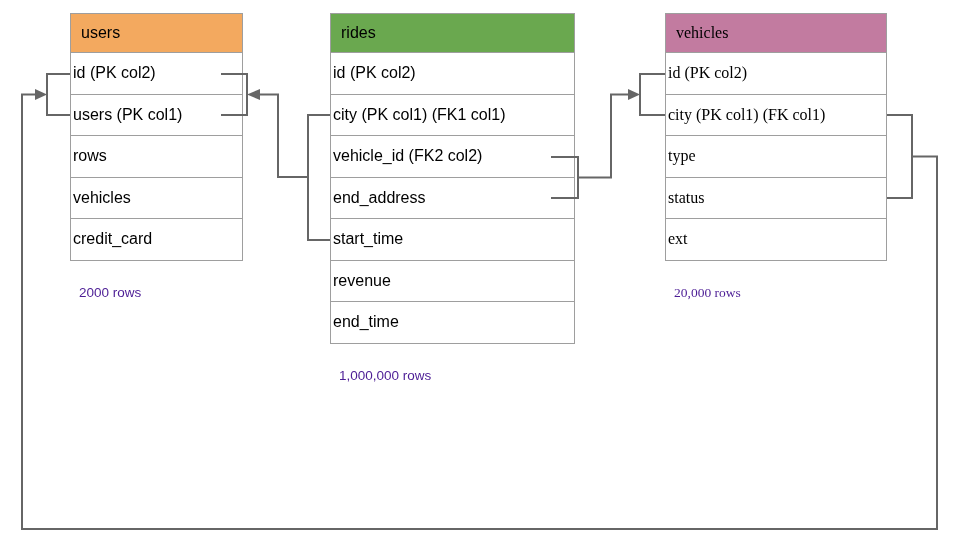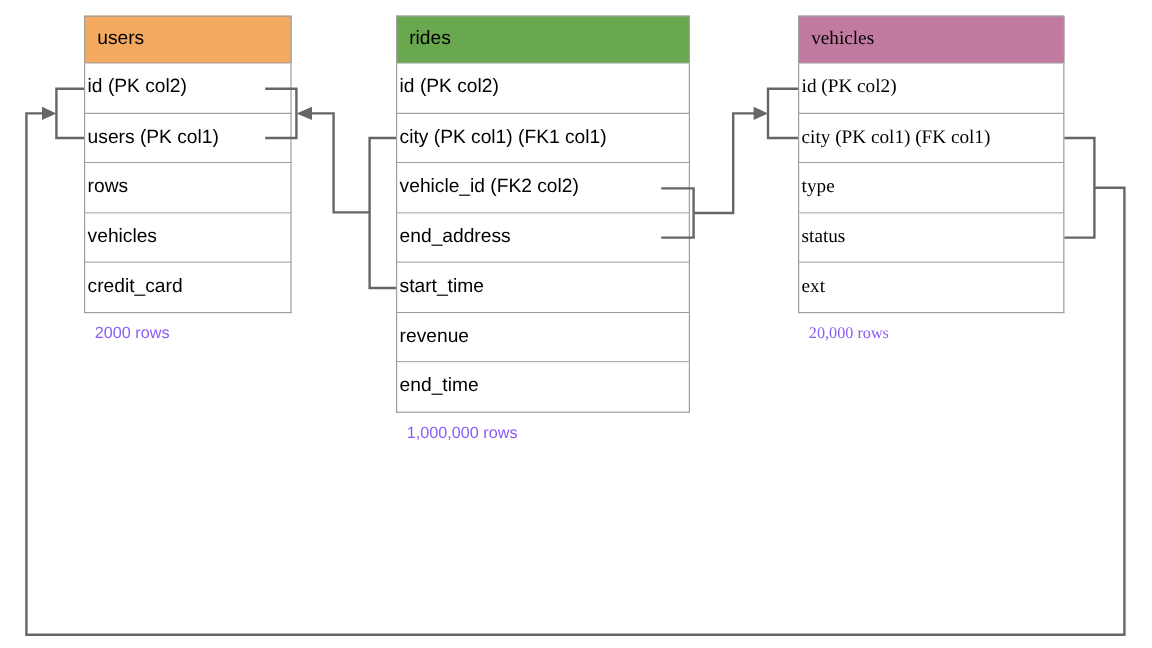--- a/index.html
+++ b/index.html
@@ -14,21 +14,21 @@
     display:flex; align-items:center; padding:0 10px;
     font-size:16px; color:#000;
   }
   .trow {
     box-sizing:border-box; width:100%; height:41.5px;
     border:1px solid #9e9e9e; border-top:none;
     display:flex; align-items:center; padding:0 2px;
     font-size:16px; color:#000; background:#ffffff;
   }
   .rowcount {
-    margin-top:9px; padding:0 9px; font-size:13.5px; color:#8b5cf6;
+    margin-top:24px; padding:0 9px; font-size:13.5px; color:#4c1d95;
   }
   .wires { position:absolute; left:0; top:0; pointer-events:none; }
 </style>
 </head>
 <body>
 
 <div class="canvas">
 
   <div class="tbl" style="left:70px; top:13px; width:173px;">
     <div class="thead" style="background: rgb(243, 169, 95);">users</div>

